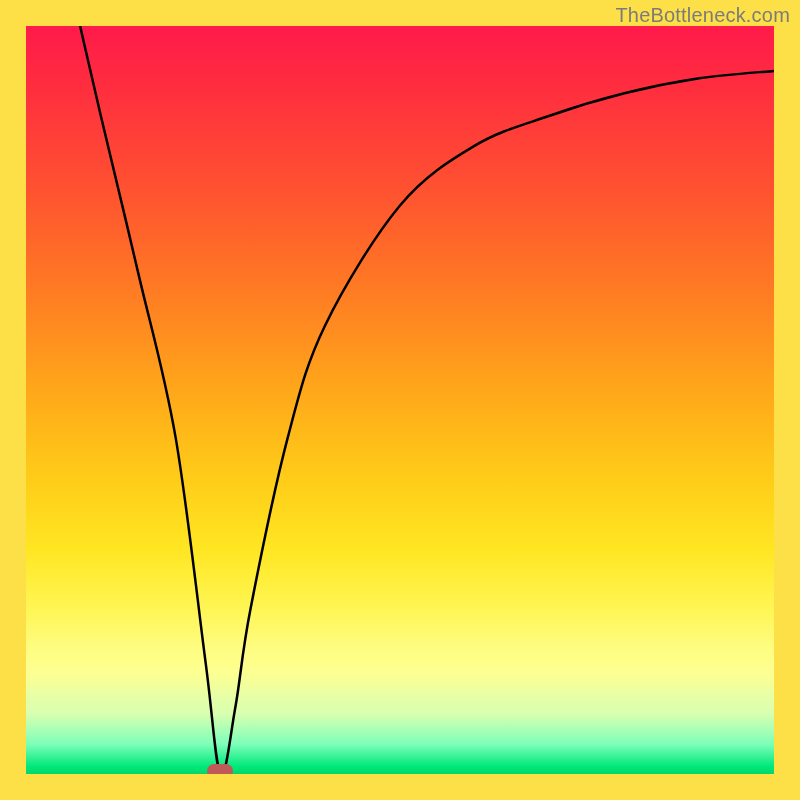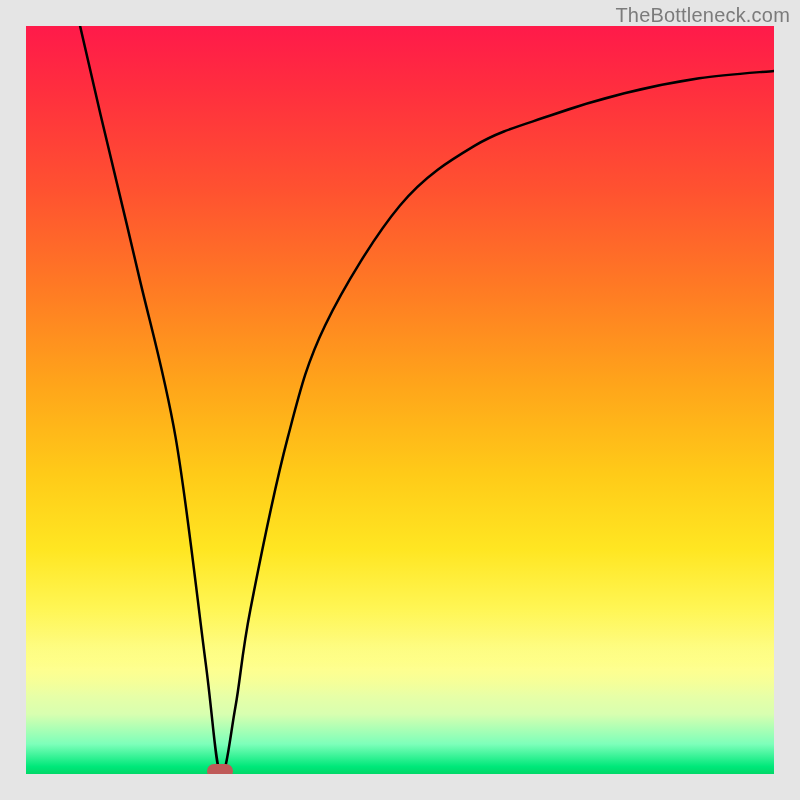--- a/index.html
+++ b/index.html
@@ -10,21 +10,21 @@
     background: #000;
     font-family: Arial, Helvetica, sans-serif;
     position: relative;
   }
   .frame {
     position: absolute;
     top: 0;
     left: 0;
     width: 800px;
     height: 800px;
-    background: #e5e5e5;
+    background: #fde047;
   }
   .plot-area {
     position: absolute;
     top: 26px;
     left: 26px;
     width: 748px;
     height: 748px;
     overflow: hidden;
   }
   .gradient-bg {

